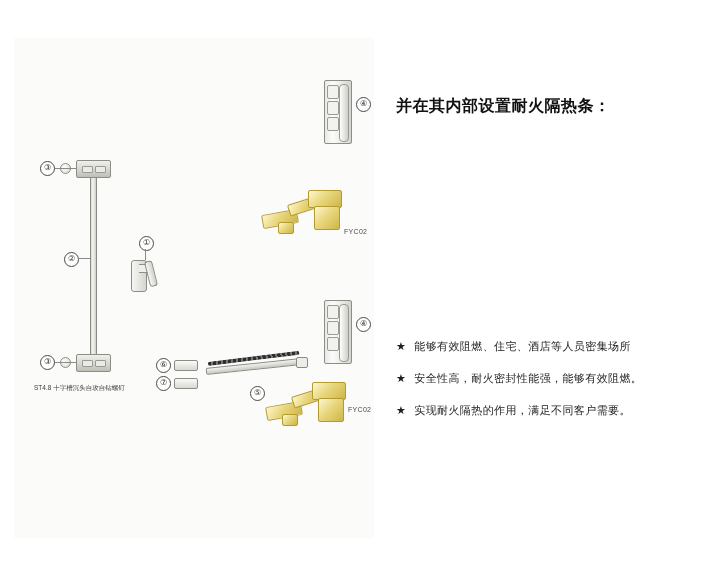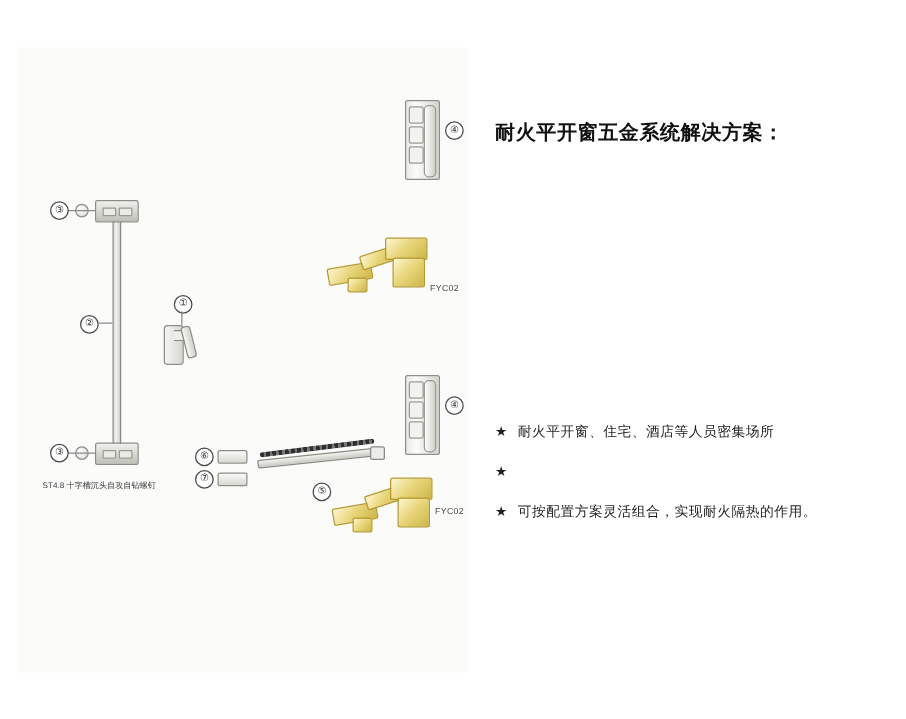--- a/index.html
+++ b/index.html
@@ -357,30 +357,31 @@
       <span class="gpart" style="left:26px; top:14px; width:30px; height:10px; transform:rotate(-18deg);"></span>
       <span class="gpart" style="left:46px; top:4px; width:32px; height:16px;"></span>
       <span class="gpart" style="left:52px; top:20px; width:24px; height:22px;"></span>
       <span class="gpart" style="left:16px; top:36px; width:14px; height:10px;"></span>
     </div>
     <div class="gold-label" style="left:334px; top:368px;">FYC02</div>
 
   </div>
 
   <div class="content">
-    <h1 class="headline">耐火平开窗五金系统解决方案：</h1>
+    <h1 class="headline">并在其内部设置耐火隔热条：</h1>
   </div>
 
   <div class="bullets">
     <div class="bullet">
       <span class="star">★</span>
-      <span class="btext">耐火平开窗、住宅、酒店等人员密集场所</span>
+      <span class="btext">能够有效阻燃、住宅、酒店等人员密集场所</span>
     </div>
     <div class="bullet">
       <span class="star">★</span>
+      <span class="btext">安全性高，耐火密封性能强，能够有效阻燃。</span>
     </div>
     <div class="bullet">
       <span class="star">★</span>
-      <span class="btext">可按配置方案灵活组合，实现耐火隔热的作用。</span>
+      <span class="btext">实现耐火隔热的作用，满足不同客户需要。</span>
     </div>
   </div>
 
 </div>
 
 </body></html>

